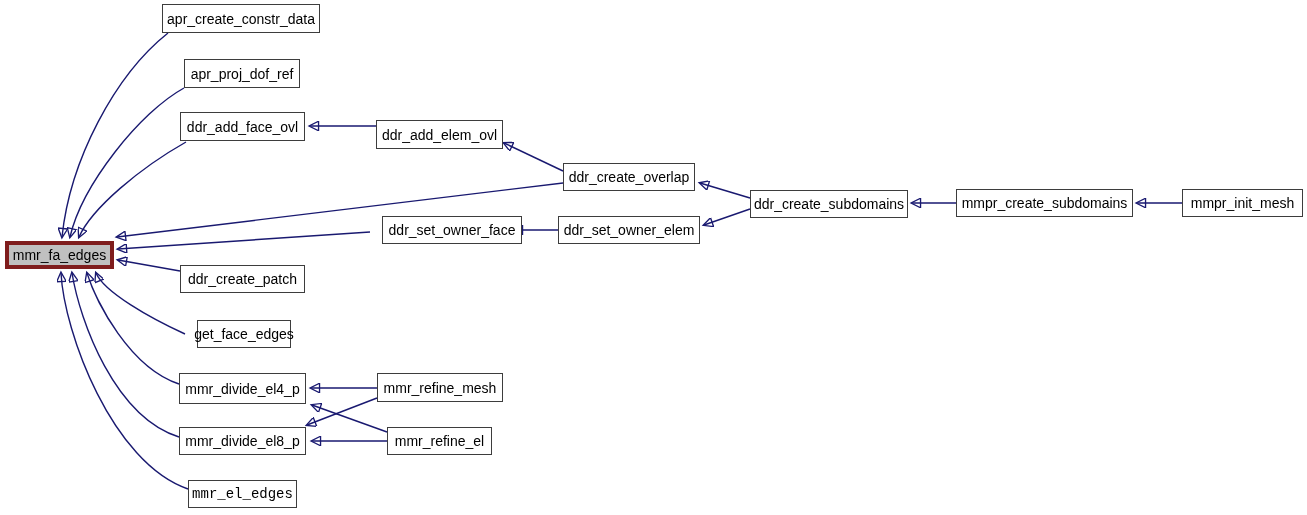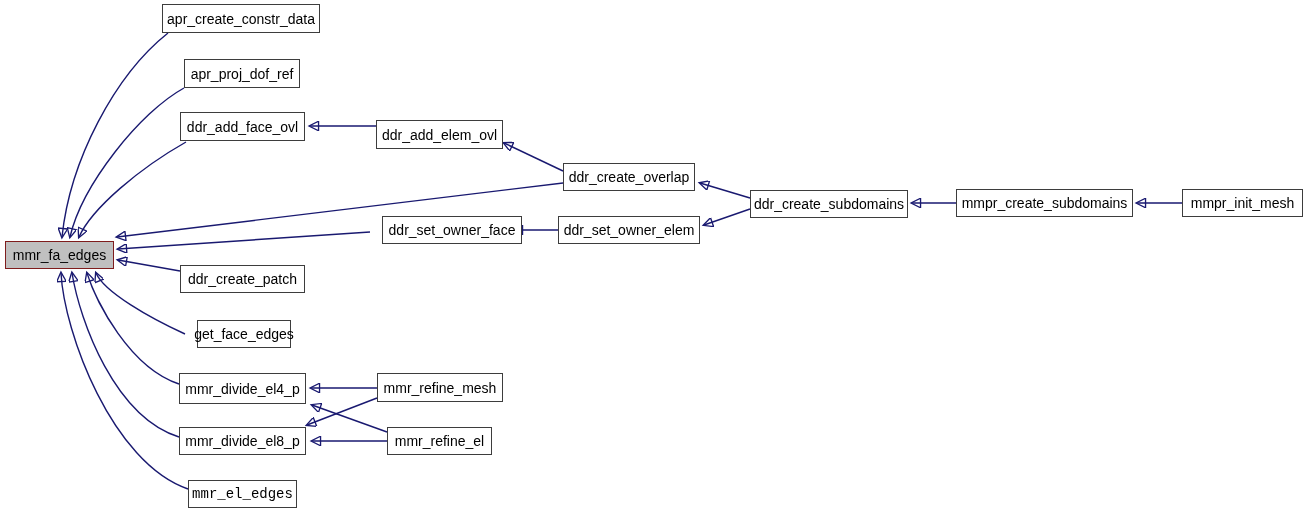--- a/index.html
+++ b/index.html
@@ -37,21 +37,21 @@
     font-size: 14px;
     line-height: 1;
     display: flex;
     align-items: center;
     justify-content: center;
     white-space: nowrap;
     cursor: pointer;
   }
   .node.main {
     background: #c0c0c0;
-    border: 1px solid #7f1d1d;
+    border: 4px solid #7f1d1d;
     cursor: default;
   }
 </style>
 </head>
 <body>
 
 <div class="canvas">
 
   <svg class="edge-layer" viewBox="0 0 1307 515" xmlns="http://www.w3.org/2000/svg">
     <defs>

